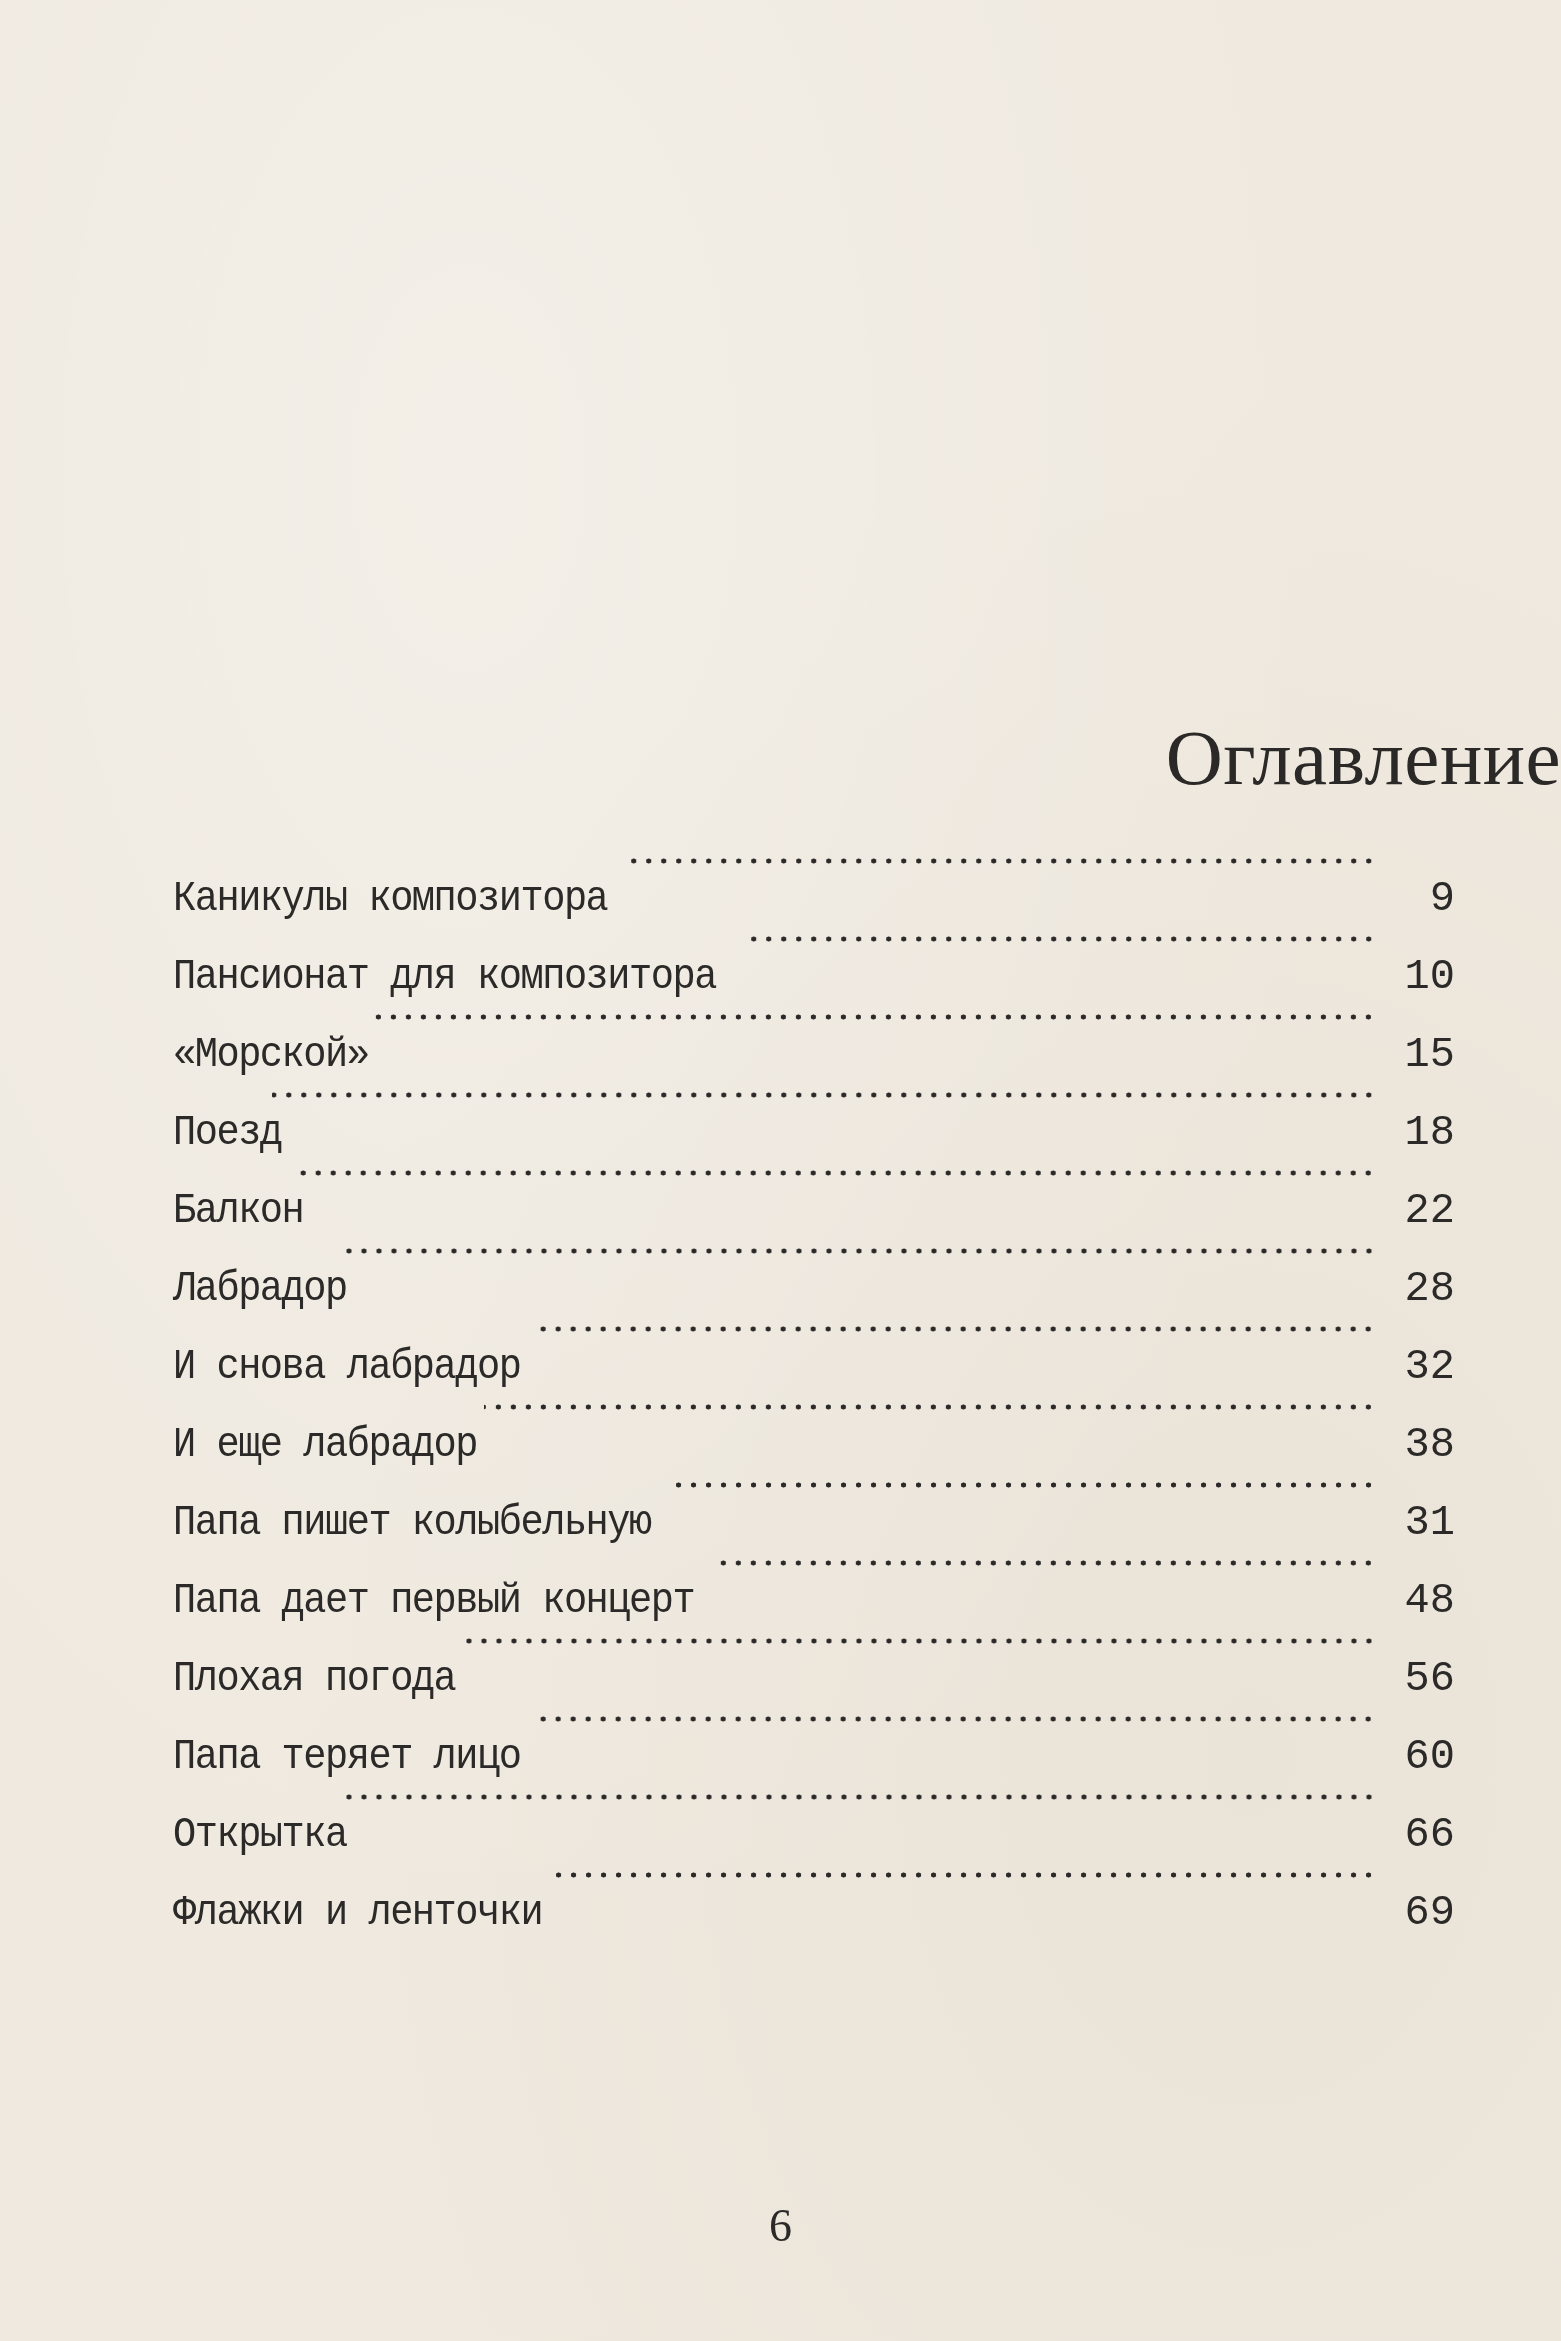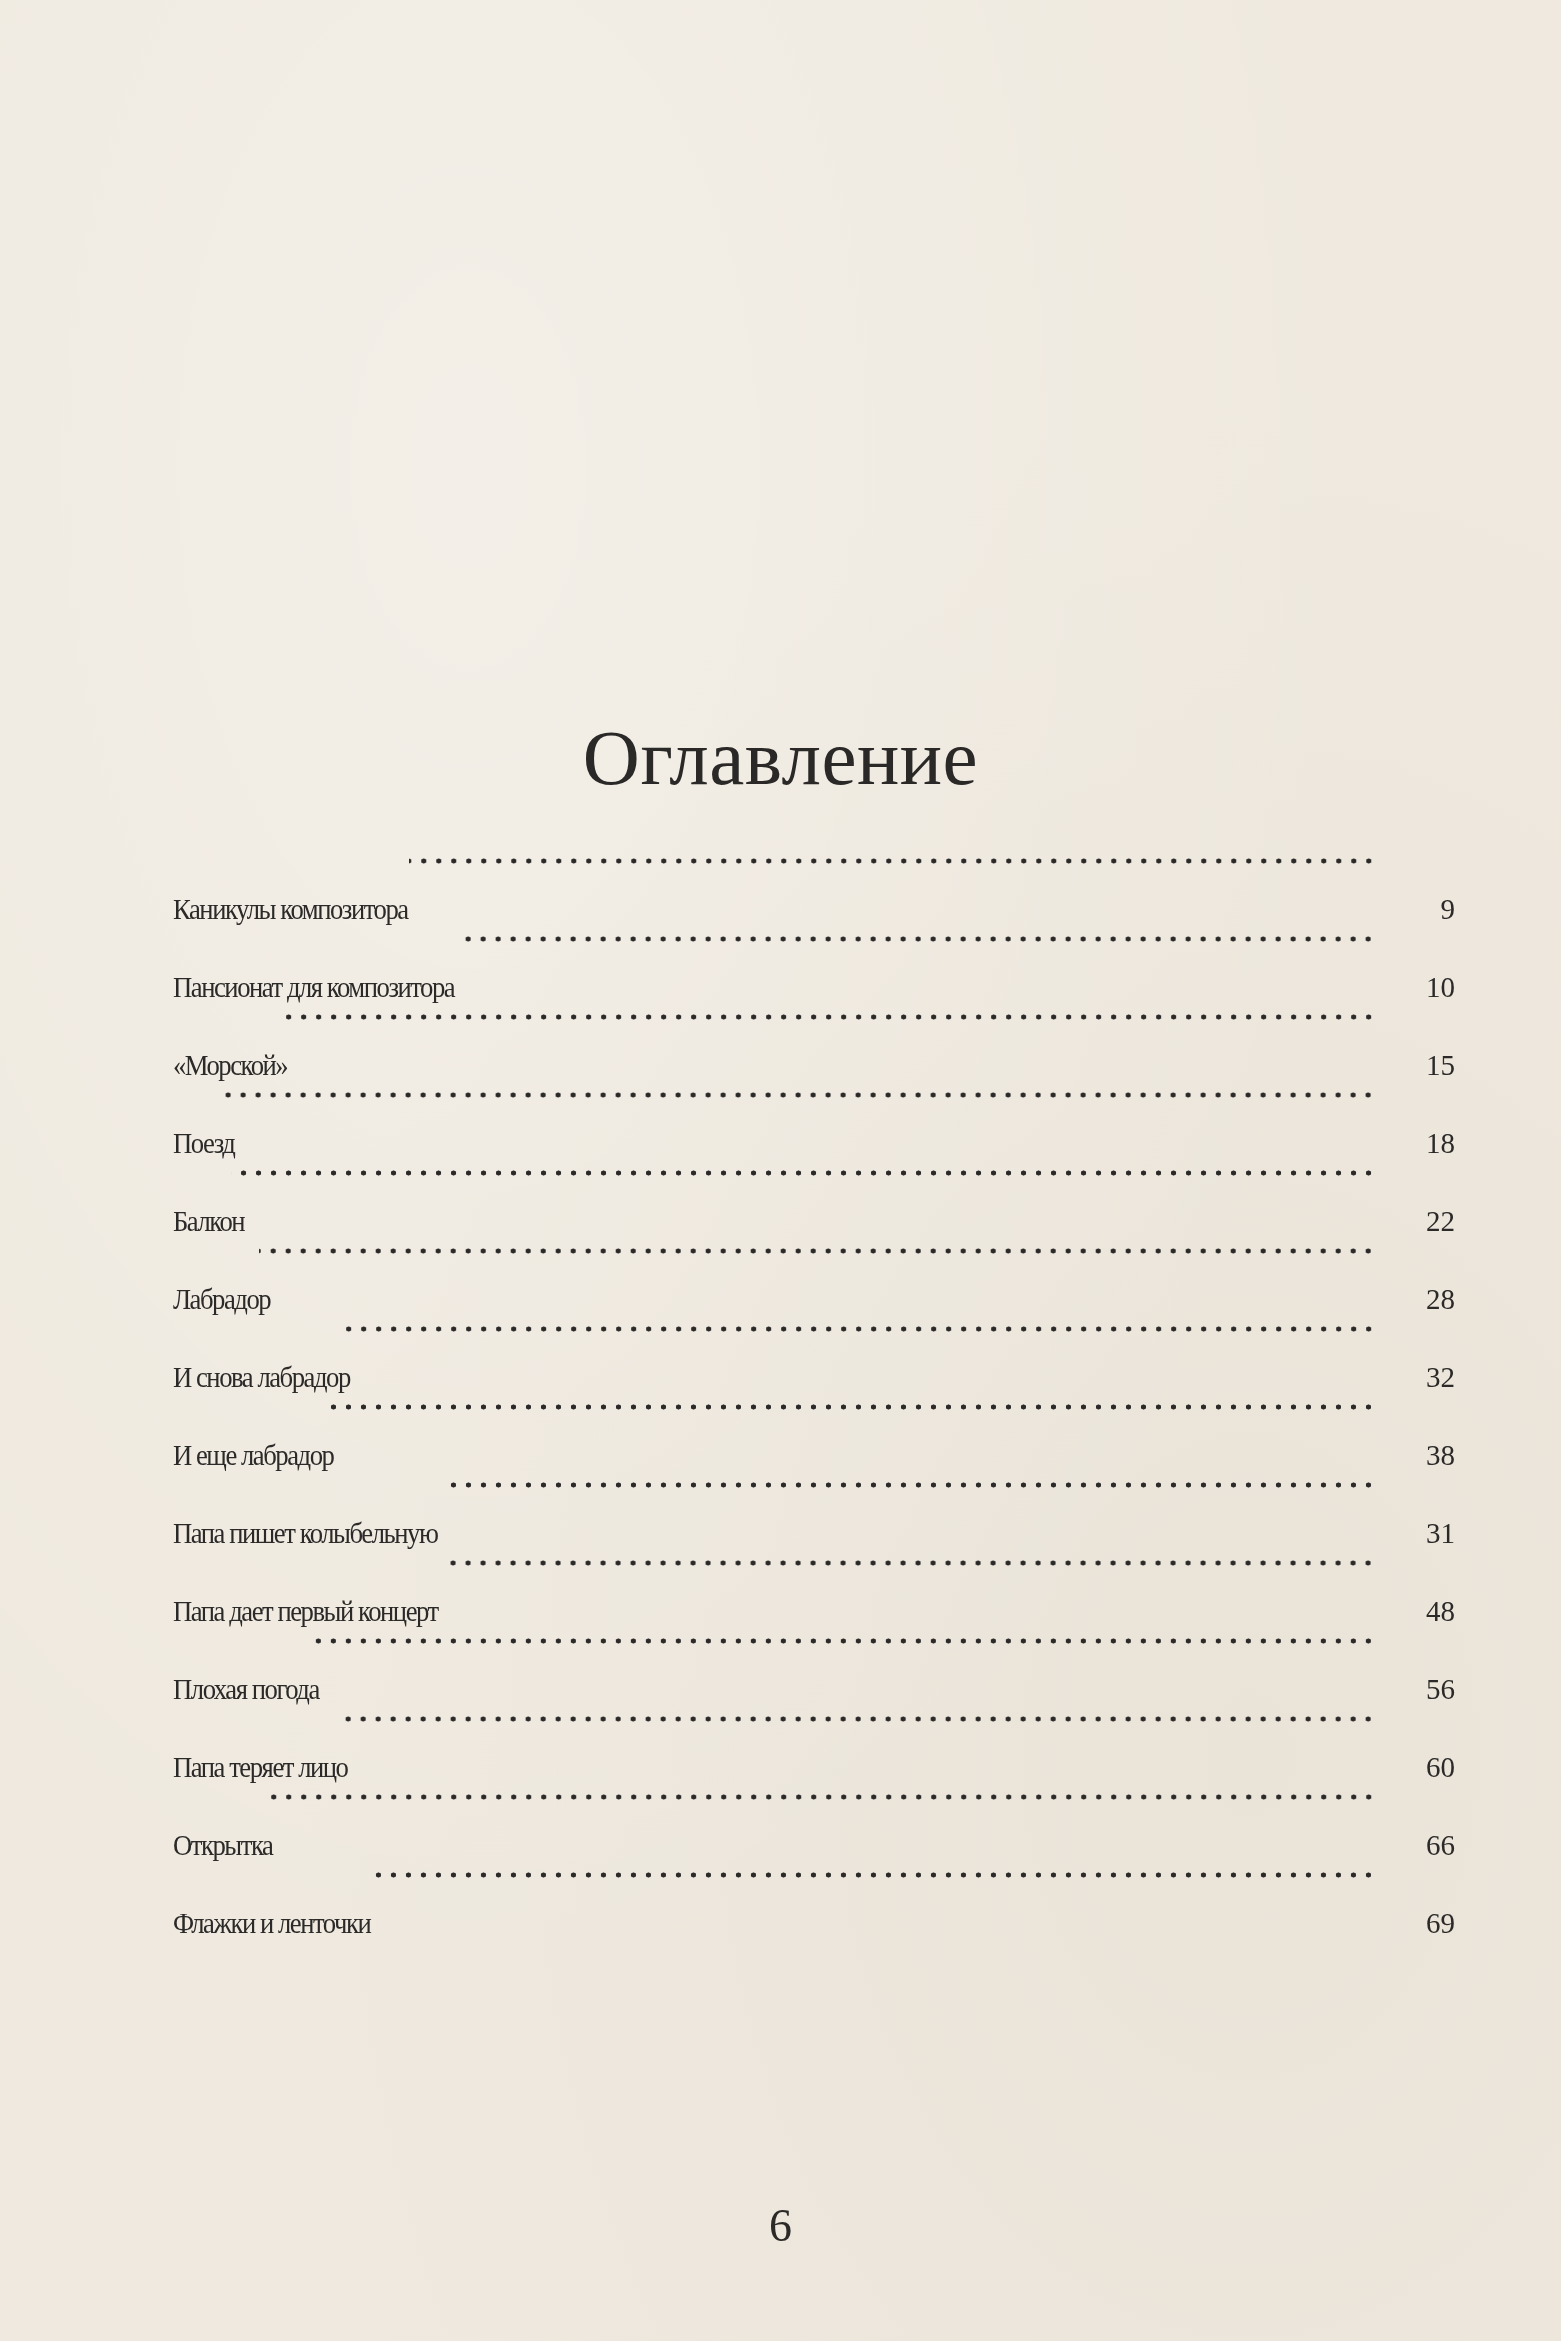--- a/index.html
+++ b/index.html
@@ -22,44 +22,44 @@
       position: absolute;
       left: 0; top: 0;
       width: 1561px;
       height: 2342px;
     }
     .toc-title {
       position: absolute;
       left: 0;
       width: 100%;
       top: 711px;
-      text-align: center;
+      text-align: right;
       font-family: "Liberation Serif", "DejaVu Serif", serif;
       font-size: 79px;
       line-height: 94px;
       font-weight: normal;
       letter-spacing: 0.5px;
       color: #2a2927;
       margin: 0;
     }
     .toc-list {
       position: absolute;
       left: 173px;
       top: 860px;
       width: 1282px;
       margin: 0;
       padding: 0;
       list-style: none;
     }
     .toc-item {
       display: flex;
-      align-items: flex-end;
+      align-items: center;
       height: 78px;
-      font-family: Liberation Serif, serif;
-      font-size: 29px;
+      font-family: Liberation Mono, monospace;
+      font-size: 42px;
       line-height: 58px;
       letter-spacing: -1.6px;
       cursor: pointer;
     }
     .toc-label {
       white-space: nowrap;
       flex: 0 0 auto;
       transform: scaleX(0.92);
       transform-origin: left center;
       margin-right: -2%;

